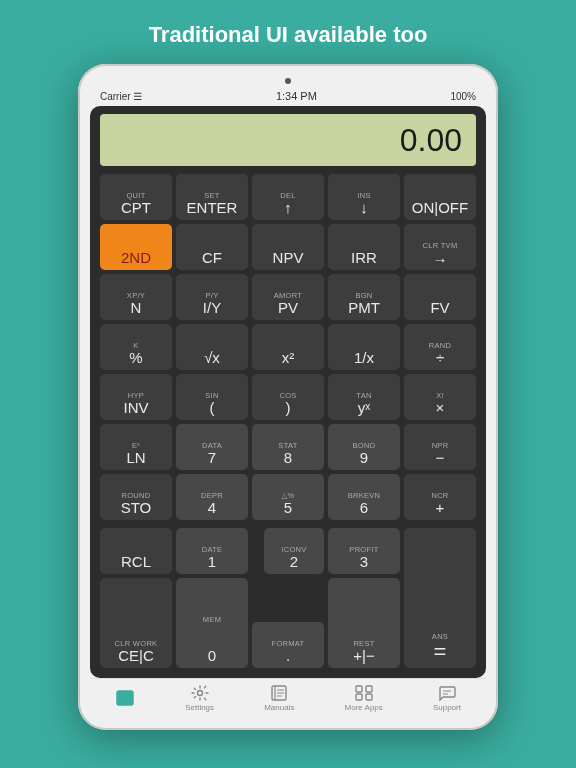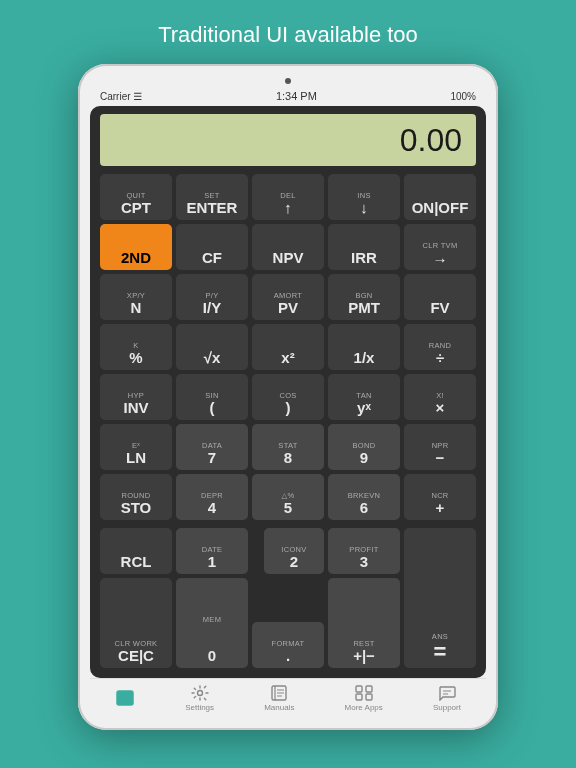--- a/index.html
+++ b/index.html
@@ -9,21 +9,21 @@
       background-color: #3aada0;
       font-family: -apple-system, 'Helvetica Neue', Arial, sans-serif;
       display: flex;
       flex-direction: column;
       align-items: center;
       overflow: hidden;
     }
     .page-title {
       color: white;
       font-size: 22px;
-      font-weight: 400;
+      font-weight: 700;
       text-align: center;
       margin-top: 22px;
       margin-bottom: 16px;
     }
     
     .ipad-frame {
       width: 420px;
       background: #f0f0f0;
       border-radius: 28px;
       box-shadow: 0 8px 40px rgba(0,0,0,0.35), inset 0 0 0 2px #c8c8c8;
@@ -90,39 +90,39 @@
       padding-bottom: 5px;
       border-radius: 5px;
       cursor: pointer;
       min-height: 46px;
       position: relative;
       border: none;
       outline: none;
     }
     .btn-label {
       font-size: 15px;
-      font-weight: 700;
+      font-weight: 400;
       color: #f0f0f0;
       line-height: 1;
     }
     .btn-sublabel {
       font-size: 7.5px;
       color: #aaa;
       text-transform: uppercase;
       line-height: 1;
       margin-bottom: 1px;
       letter-spacing: 0.3px;
     }
     
     .btn-dark { background: #3d3d3d; }
     .btn-medium { background: #484848; }
     .btn-orange { background: #f0851a; }
     .btn-dark .btn-label,
     .btn-medium .btn-label { color: #e8e8e8; }
-    .btn-orange .btn-label { color: #000000; }
+    .btn-orange .btn-label { color: #7f1d1d; }
     
     .bottom-nav {
       width: 100%;
       background: #f0f0f0;
       border-top: 1px solid #ddd;
       display: flex;
       justify-content: space-around;
       align-items: center;
       padding: 6px 0 4px 0;
       border-radius: 0 0 8px 8px;

